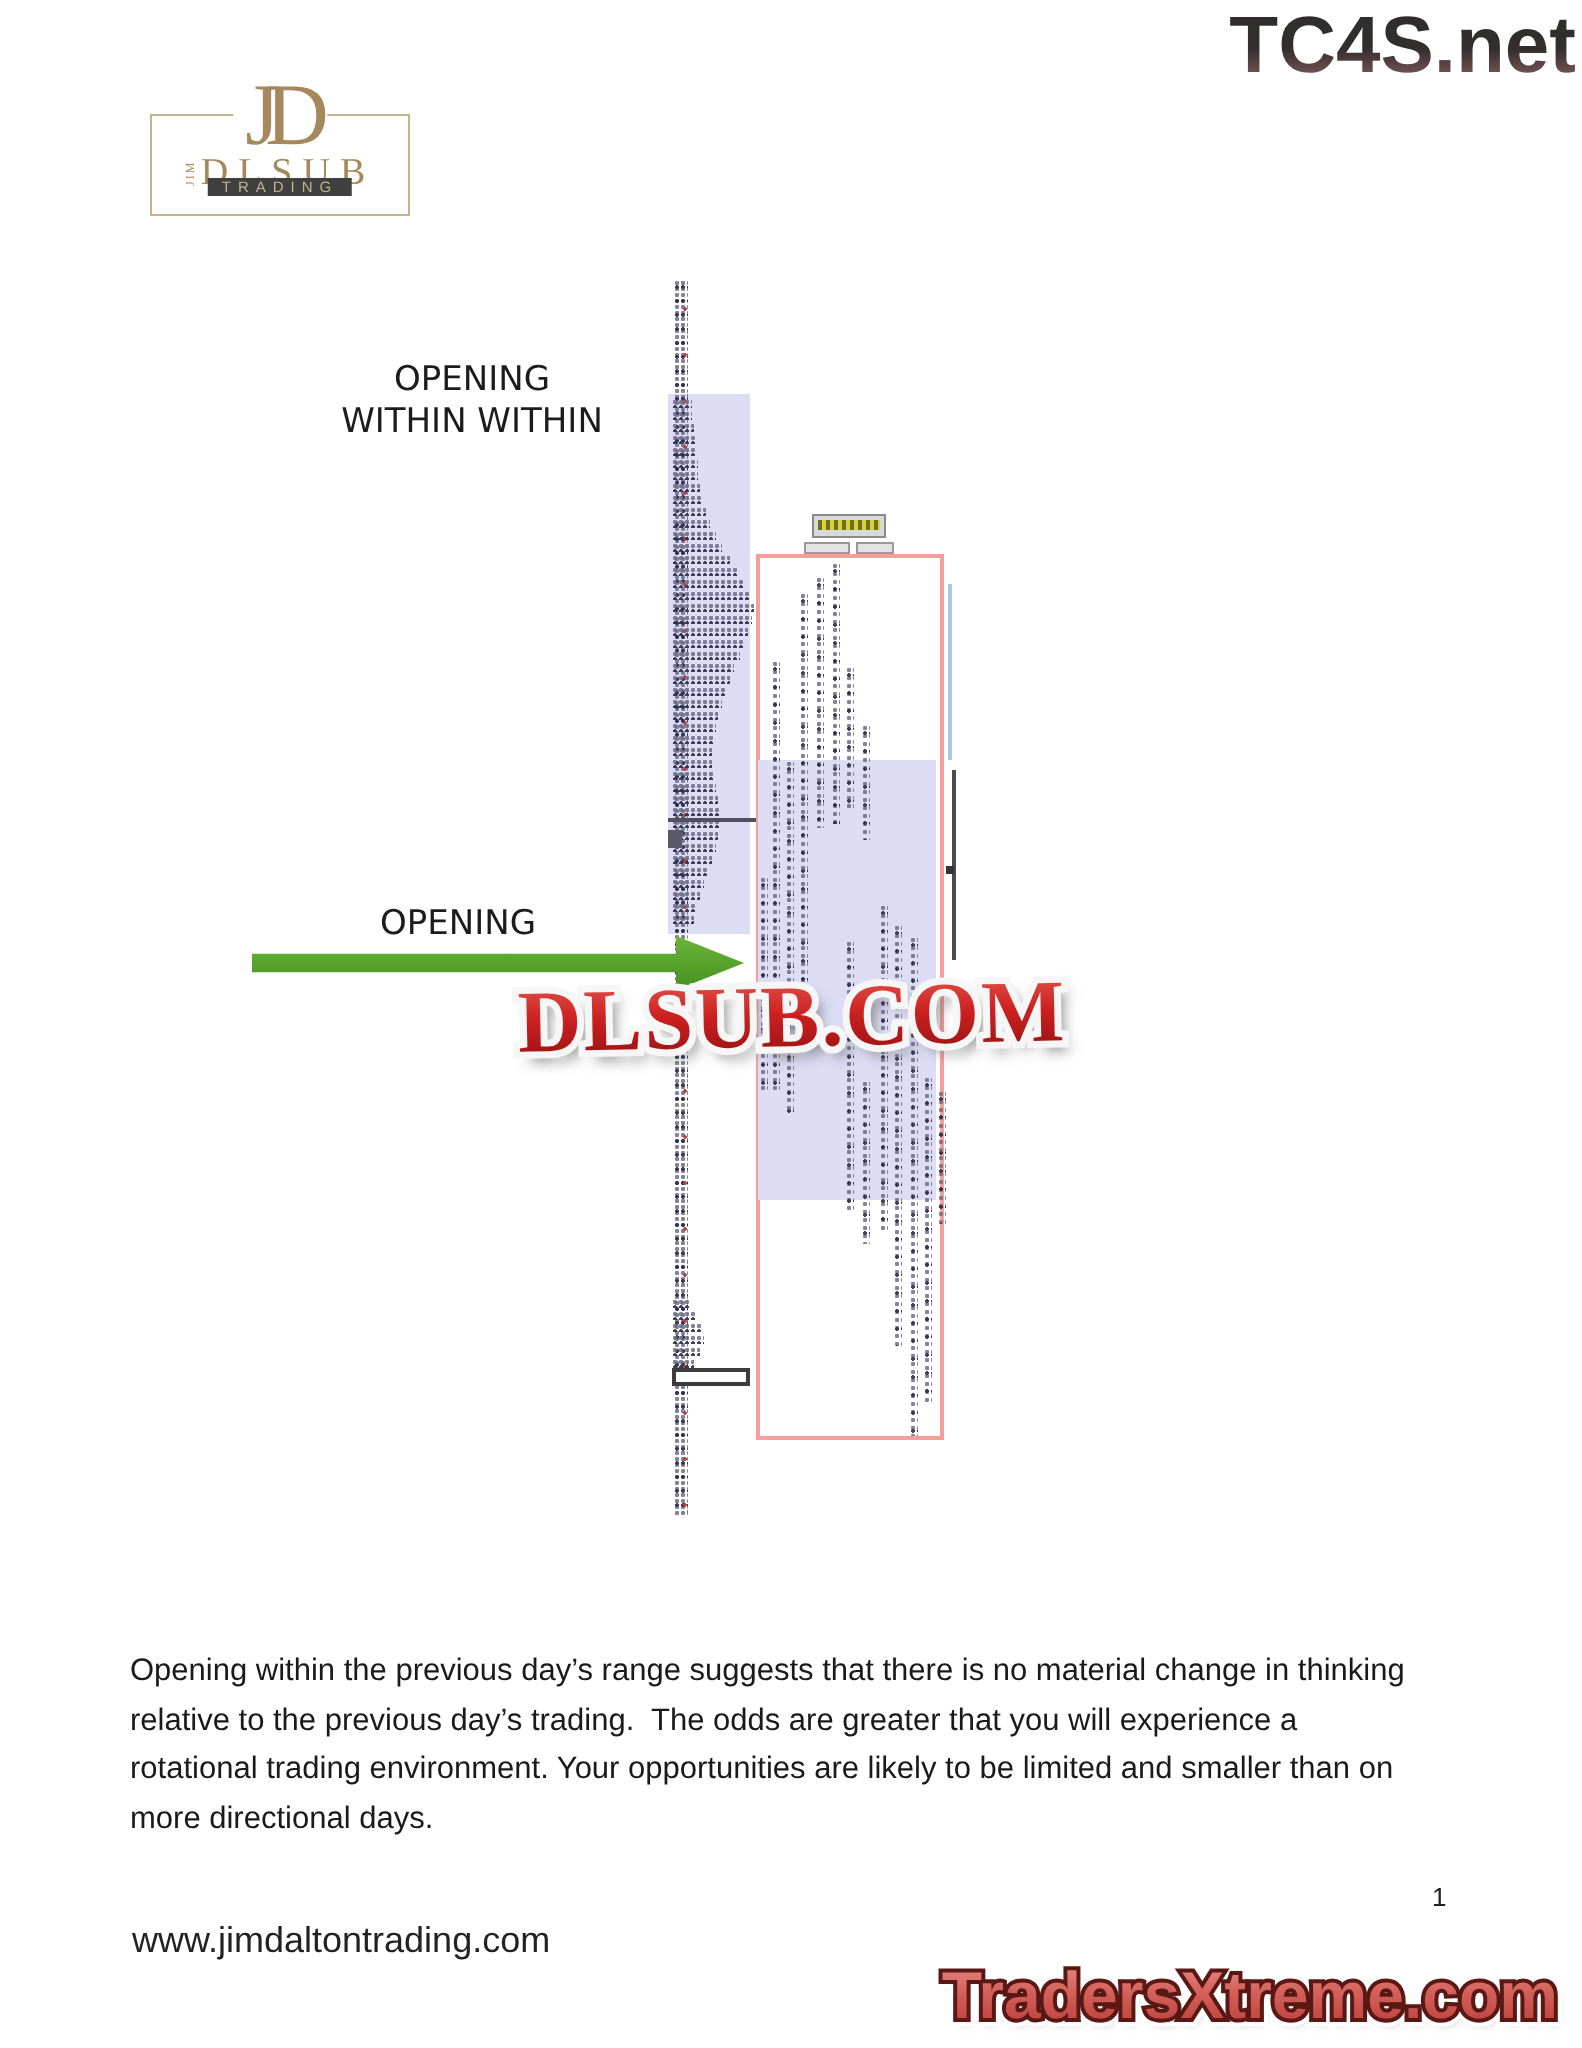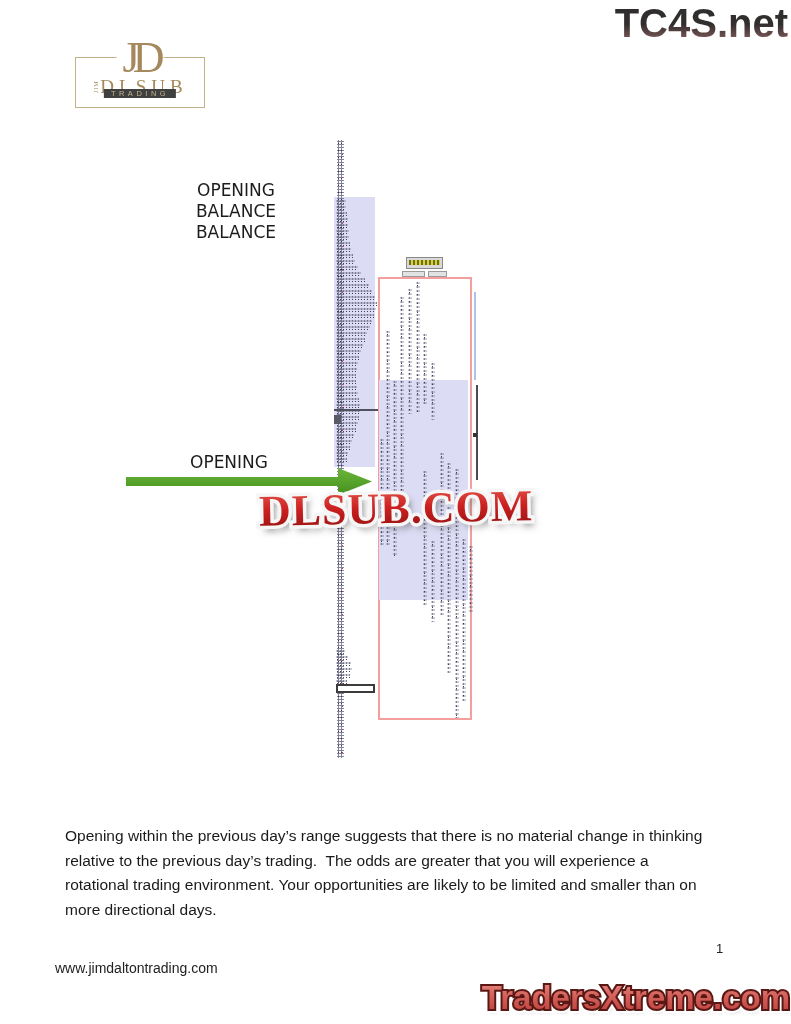--- a/index.html
+++ b/index.html
@@ -59,25 +59,25 @@
   .dlsub span{position:absolute;left:0;top:0;width:100%;text-align:center;white-space:nowrap;
     font:700 44px "Liberation Serif",serif;letter-spacing:1px;}
   .dlsub-under{-webkit-text-stroke:7px #f6f6f6;color:#f6f6f6;
     text-shadow:4px 5px 7px rgba(95,95,95,.8);}
   .dlsub-over{background:linear-gradient(180deg,#e65a50 5%,#cb2020 48%,#931010 95%);
     -webkit-background-clip:text;background-clip:text;color:transparent;}
 
   
   .body-text{position:absolute;left:65px;top:824px;width:648px;margin:0;
     font-size:15.5px;line-height:24.5px;color:#1a1a1a;white-space:pre-wrap;}
-  .footer-url{position:absolute;left:55px;top:960px;font-size:14px;color:#222;}
+  .footer-url{position:absolute;left:66px;top:960px;font-size:18px;color:#222;}
   .page-num{position:absolute;left:716px;top:941px;font-size:13px;color:#222;}
 
   
-  .traders{position:absolute;left:478px;top:979px;width:312px;height:42px;z-index:8;}
+  .traders{position:absolute;left:467px;top:979px;width:312px;height:42px;z-index:8;}
   .traders span{position:absolute;right:0;top:0;white-space:nowrap;
     font:700 33px "Liberation Sans",sans-serif;letter-spacing:0px;}
   .tx-glow{-webkit-text-stroke:8px #ffffff;color:#fff;
     text-shadow:0 0 3px rgba(125,125,125,.6),2px 3px 4px rgba(125,125,125,.5);}
   .tx-outline{-webkit-text-stroke:4px #5a1815;color:#5a1815;}
   .tx-fill{background:linear-gradient(180deg,#e89088 0%,#d4605a 45%,#b83a36 100%);
     -webkit-background-clip:text;background-clip:text;color:transparent;}
 </style>
 </head>
 <body>
@@ -173,21 +173,21 @@
         <div style="position: absolute; left: 474px; top: 292px; width: 2px; height: 88px; background: rgb(169, 198, 234);"></div>
         <div style="position: absolute; left: 476px; top: 385px; width: 2px; height: 95px; background: rgb(74, 74, 85);"></div>
         <div style="position: absolute; left: 473px; top: 433px; width: 4px; height: 4px; background: rgb(51, 51, 51);"></div>
         <div style="position: absolute; left: 406px; top: 257px; width: 37px; height: 12px; background: rgb(217, 217, 217); border: 1px solid rgb(138, 138, 138); box-sizing: border-box;"></div>
         <div style="position: absolute; left: 409px; top: 260px; width: 31px; height: 5px; background: repeating-linear-gradient(90deg, rgb(110, 110, 30) 0px, rgb(110, 110, 30) 2px, rgb(214, 210, 60) 2px, rgb(214, 210, 60) 4px);"></div>
         <div style="position: absolute; left: 402px; top: 271px; width: 23px; height: 6px; background: rgb(227, 227, 227); border: 1px solid rgb(154, 154, 154); box-sizing: border-box;"></div>
         <div style="position: absolute; left: 428px; top: 271px; width: 19px; height: 6px; background: rgb(227, 227, 227); border: 1px solid rgb(154, 154, 154); box-sizing: border-box;"></div>
       </div>
     <div class="chart-label-top">
       <div>OPENING</div>
-      <div>BALANCE BALANCE</div>
+      <div>WITHIN WITHIN</div>
     </div>
     <div class="chart-label-open">OPENING</div>
     <div class="arrow"></div>
     <div class="dlsub">
       <span class="dlsub-under">DLSUB.COM</span>
       <span class="dlsub-over">DLSUB.COM</span>
     </div>
   </div>
 
   <p class="body-text">Opening within the previous day’s range suggests that there is no material change in thinking relative to the previous day’s trading.  The odds are greater that you will experience a rotational trading environment. Your opportunities are likely to be limited and smaller than on more directional days.</p>

